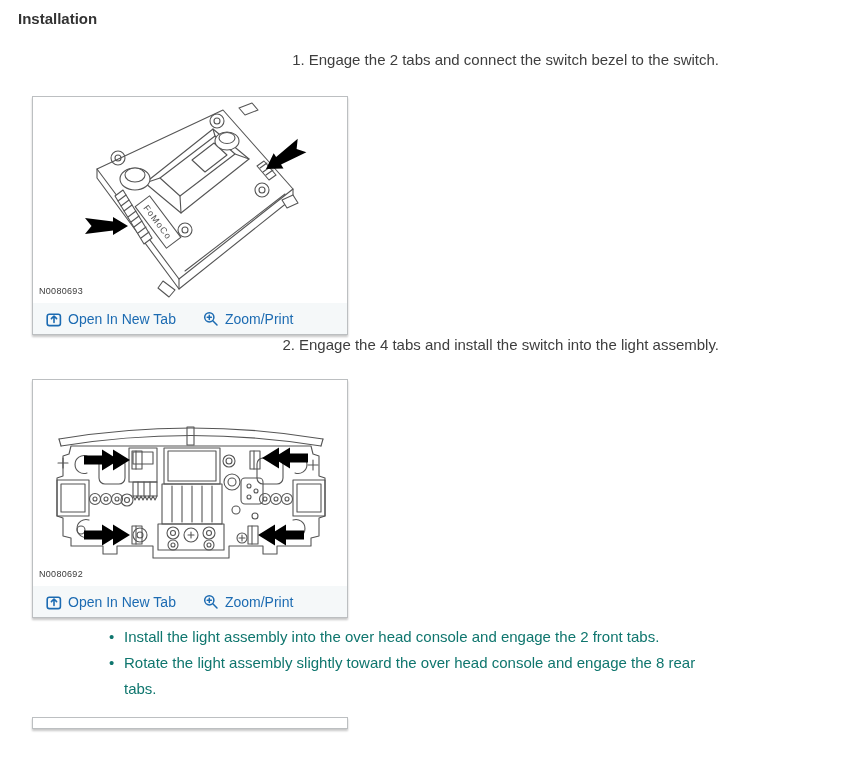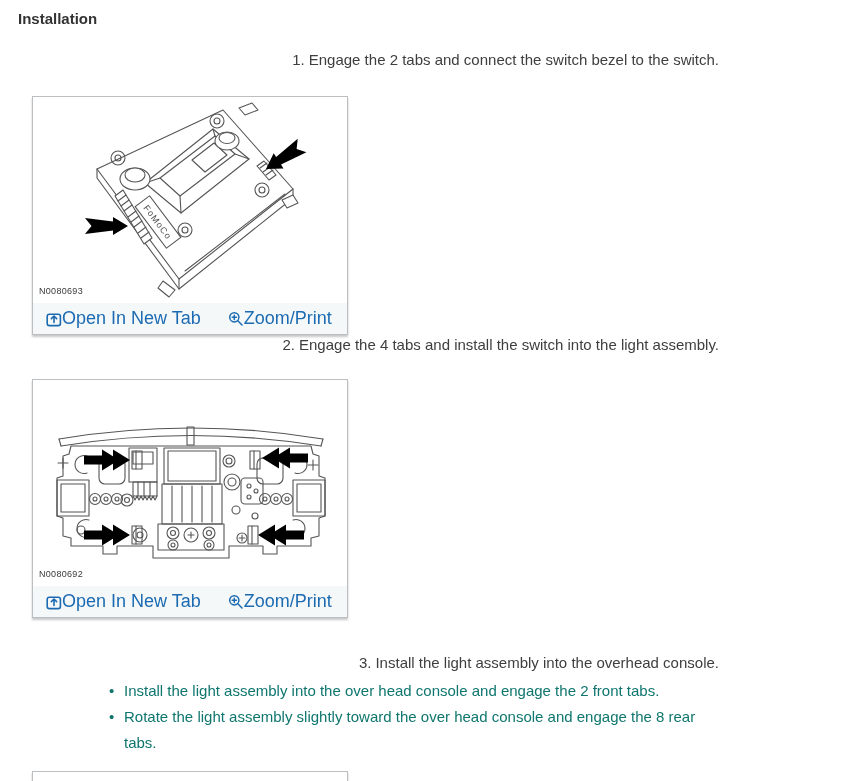--- a/index.html
+++ b/index.html
@@ -21,21 +21,21 @@
 
   .figure-box { width:316px; margin-left:32px; border:1px solid #bcbfc1; background:#fff;
                 box-shadow:0 2px 2px rgba(0,0,0,0.22); }
   .fig-1 { margin-top:27px; }
   .fig-2 { margin-top:25px; }
   .figure-image { position:relative; height:206px; background:#fff; overflow:hidden; }
   .figure-image svg { display:block; }
   .figure-id { position:absolute; left:6px; bottom:7px; font-size:9px; color:#3a3a3a; letter-spacing:.3px;text-align:center; }
   .figure-footer { height:31px; background:#f5f8f9; display:flex; align-items:center;
                    padding-left:13px; gap:27px; }
-  .fig-link { display:inline-flex; align-items:center; color:#1c6bb2; font-size:18px;
+  .fig-link { display:inline-flex; align-items:center; gap:6px; color:#1c6bb2; font-size:14px;
               text-decoration:none; cursor:pointer; white-space:nowrap; }
   .lnk-icon { display:inline-flex; width:16px; height:16px; }
 
   .partial-box { width:316px; height:12px; margin:15px 0 0 32px; border:1px solid #bcbfc1;
                  background:#fff; box-shadow:0 2px 2px rgba(0,0,0,0.22); }
 
   .lineart { stroke:#555; fill:none; stroke-width:1.1; stroke-linejoin:round; stroke-linecap:round; }
   .solid { fill:#000; stroke:none; }
   .white { fill:#fff; }
 </style>
@@ -260,23 +260,20 @@
           <svg viewBox="0 0 16 16" width="16" height="16">
               <circle cx="6.3" cy="6.3" r="4.6" fill="none" stroke="#1c6bb2" stroke-width="1.5"></circle>
               <path d="M6.3 4.2 V8.4 M4.2 6.3 H8.4 M9.8 9.8 L14 14" stroke="#1c6bb2" stroke-width="1.5" stroke-linecap="round" fill="none"></path>
             </svg>
         </span>
         <span>Zoom/Print</span>
       </a>
     </div>
   </div>
 
-  <div class="step step-3">
-    <span class="step-num">3.</span><span>Install the light assembly into the overhead console.</span>
-  </div>
 
   <ul class="bullets">
     <li>Install the light assembly into the over head console and engage the 2 front tabs.</li>
     <li>Rotate the light assembly slightly toward the over head console and engage the 8 rear tabs.</li>
   </ul>
 
   <div class="partial-box"></div>
 
 </div>
 

